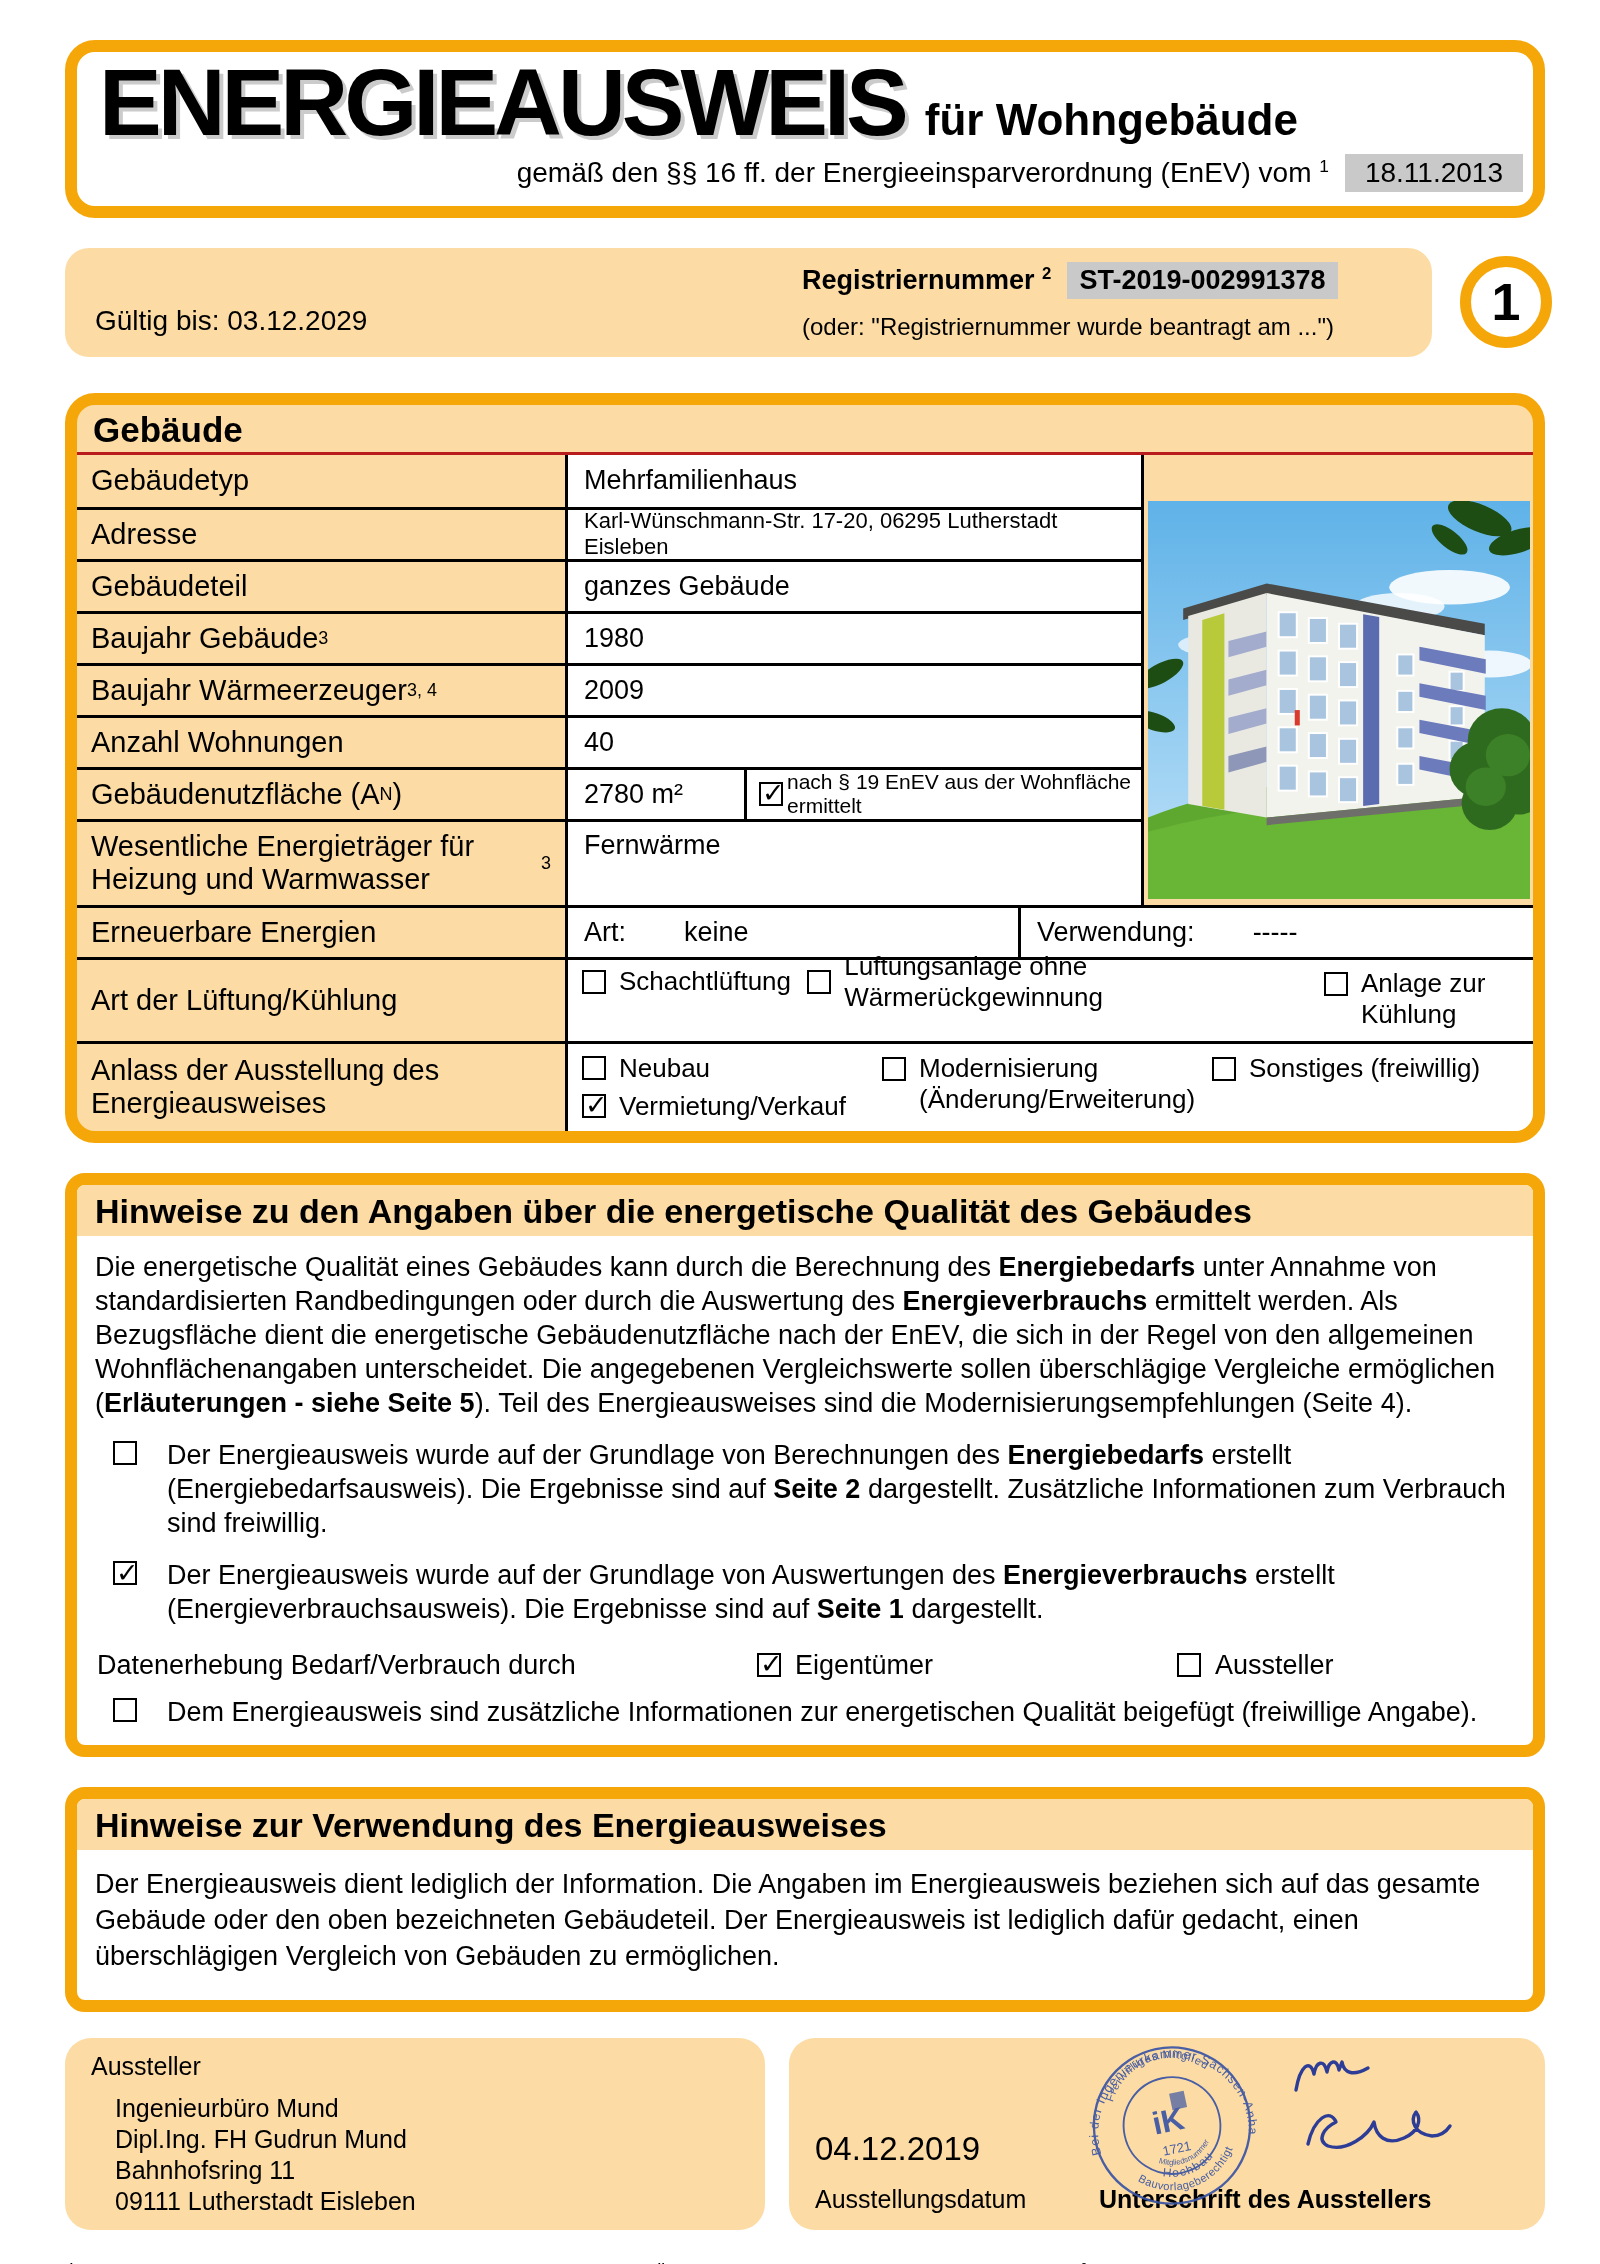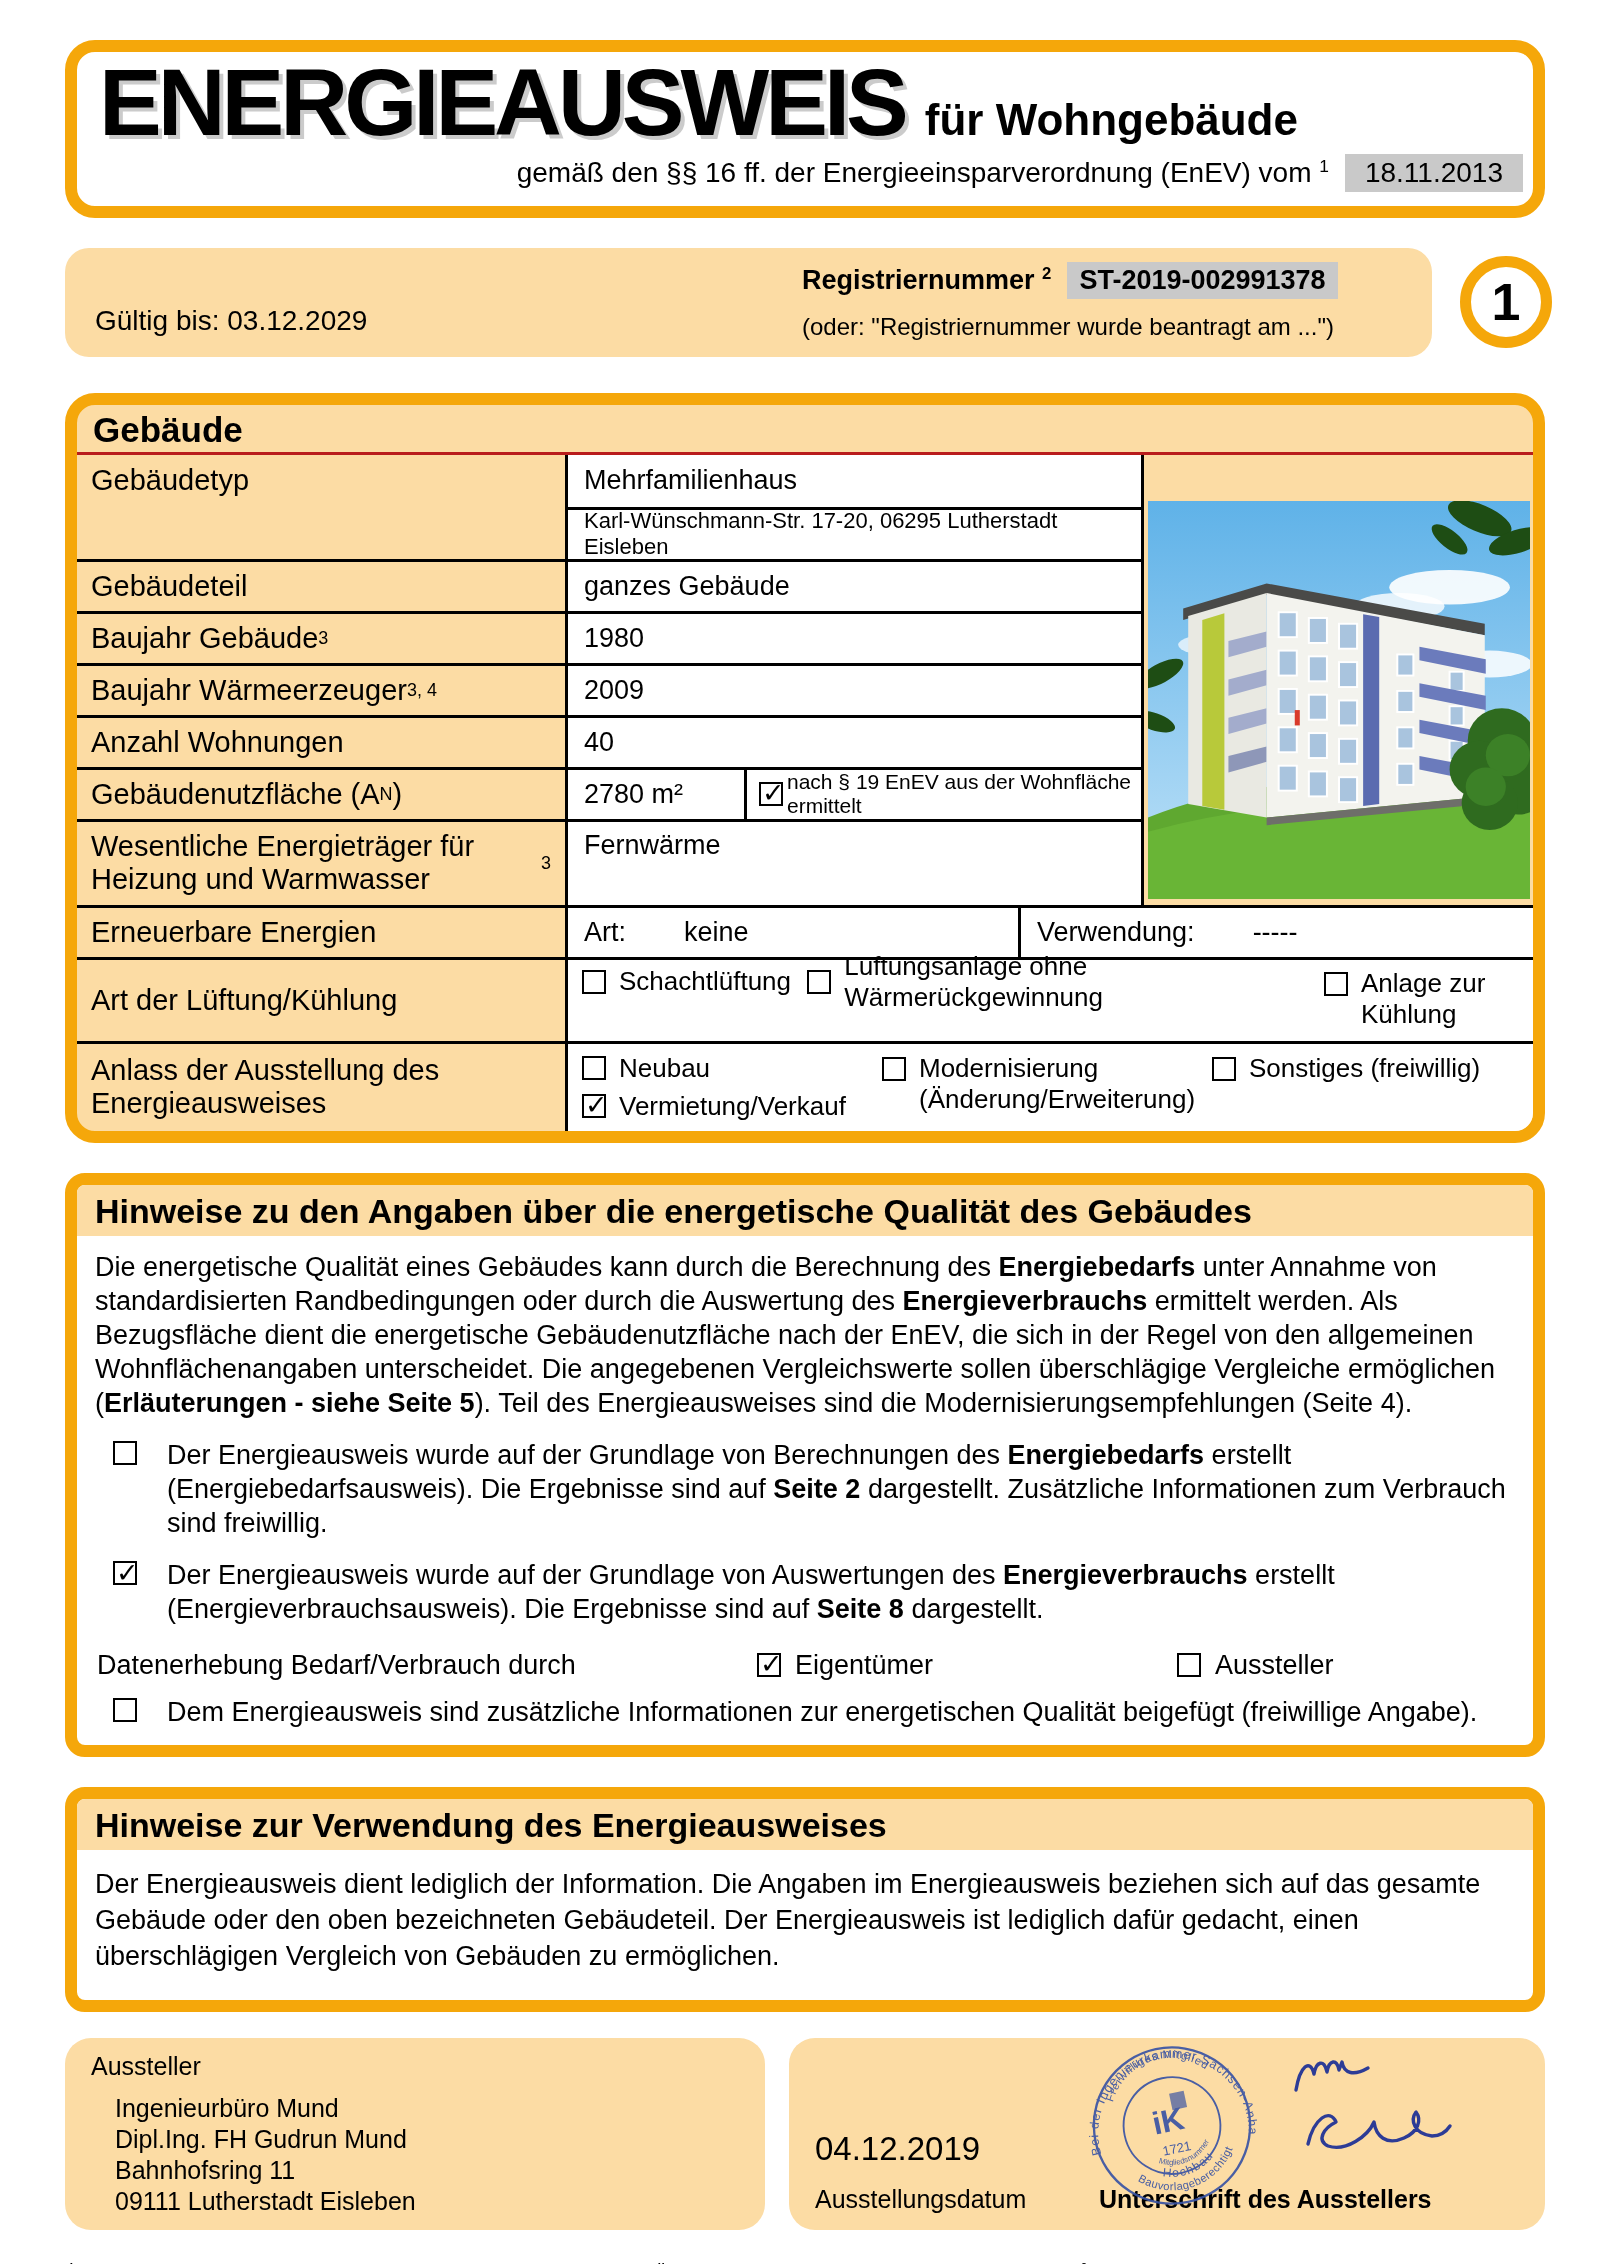--- a/index.html
+++ b/index.html
@@ -218,20 +218,21 @@
           <g fill="#1E4D14">
             <ellipse cx="330" cy="18" rx="34" ry="14" transform="rotate(24 330 18)"></ellipse>
             <ellipse cx="368" cy="42" rx="30" ry="12" transform="rotate(-18 368 42)"></ellipse>
             <ellipse cx="300" cy="40" rx="22" ry="9" transform="rotate(40 300 40)"></ellipse>
             <ellipse cx="12" cy="180" rx="26" ry="10" transform="rotate(-30 12 180)"></ellipse>
             <ellipse cx="6" cy="230" rx="22" ry="9" transform="rotate(20 6 230)"></ellipse>
           </g>
         </svg>
       </div>
 
+      <div class="bt-label r3">Adresse</div>
       <div class="bt-value r3 small">Karl-Wünschmann-Str. 17-20, 06295 Lutherstadt Eisleben</div>
 
       <div class="bt-label r4">Gebäudeteil</div>
       <div class="bt-value r4">ganzes Gebäude</div>
 
       <div class="bt-label r5 rich">
           <span>Baujahr Gebäude</span>
           <sup>3</sup>
         </div>
       <div class="bt-value r5">1980</div>
@@ -327,21 +328,21 @@
   <div class="sec-box">
     <div class="sec-title">Hinweise zu den Angaben über die energetische Qualität des Gebäudes</div>
     <div class="sec-body">
       <div class="intro rich"><span>Die energetische Qualität eines Gebäudes kann durch die Berechnung des </span><span class="bseg">Energiebedarfs</span><span> unter Annahme von standardisierten Randbedingungen oder durch die Auswertung des </span><span class="bseg">Energieverbrauchs</span><span> ermittelt werden. Als Bezugsfläche dient die energetische Gebäudenutzfläche nach der EnEV, die sich in der Regel von den allgemeinen Wohnflächenangaben unterscheidet. Die angegebenen Vergleichswerte sollen überschlägige Vergleiche ermöglichen (</span><span class="bseg">Erläuterungen - siehe Seite 5</span><span>). Teil des Energieausweises sind die Modernisierungsempfehlungen (Seite 4).</span></div>
       <div class="ck-item">
         <span class="cb" data-checked="false"></span>
         <div class="rich"><span>Der Energieausweis wurde auf der Grundlage von Berechnungen des </span><span class="bseg">Energiebedarfs</span><span> erstellt (Energiebedarfsausweis). Die Ergebnisse sind auf </span><span class="bseg">Seite 2</span><span> dargestellt. Zusätzliche Informationen zum Verbrauch sind freiwillig.</span></div>
       </div>
       <div class="ck-item">
         <span class="cb" data-checked="true"></span>
-        <div class="rich"><span>Der Energieausweis wurde auf der Grundlage von Auswertungen des </span><span class="bseg">Energieverbrauchs</span><span> erstellt (Energieverbrauchsausweis). Die Ergebnisse sind auf </span><span class="bseg">Seite 8</span><span> dargestellt.</span></div>
+        <div class="rich"><span>Der Energieausweis wurde auf der Grundlage von Auswertungen des </span><span class="bseg">Energieverbrauchs</span><span> erstellt (Energieverbrauchsausweis). Die Ergebnisse sind auf </span><span class="bseg">Seite 1</span><span> dargestellt.</span></div>
       </div>
       <div class="daten-row">
         <span class="daten-label">Datenerhebung Bedarf/Verbrauch durch</span>
         <span class="daten-opt1">
           <span class="cb" data-checked="true"></span>
           <span>Eigentümer</span>
         </span>
         <span class="daten-opt2">
           <span class="cb" data-checked="false"></span>
           <span>Aussteller</span>

